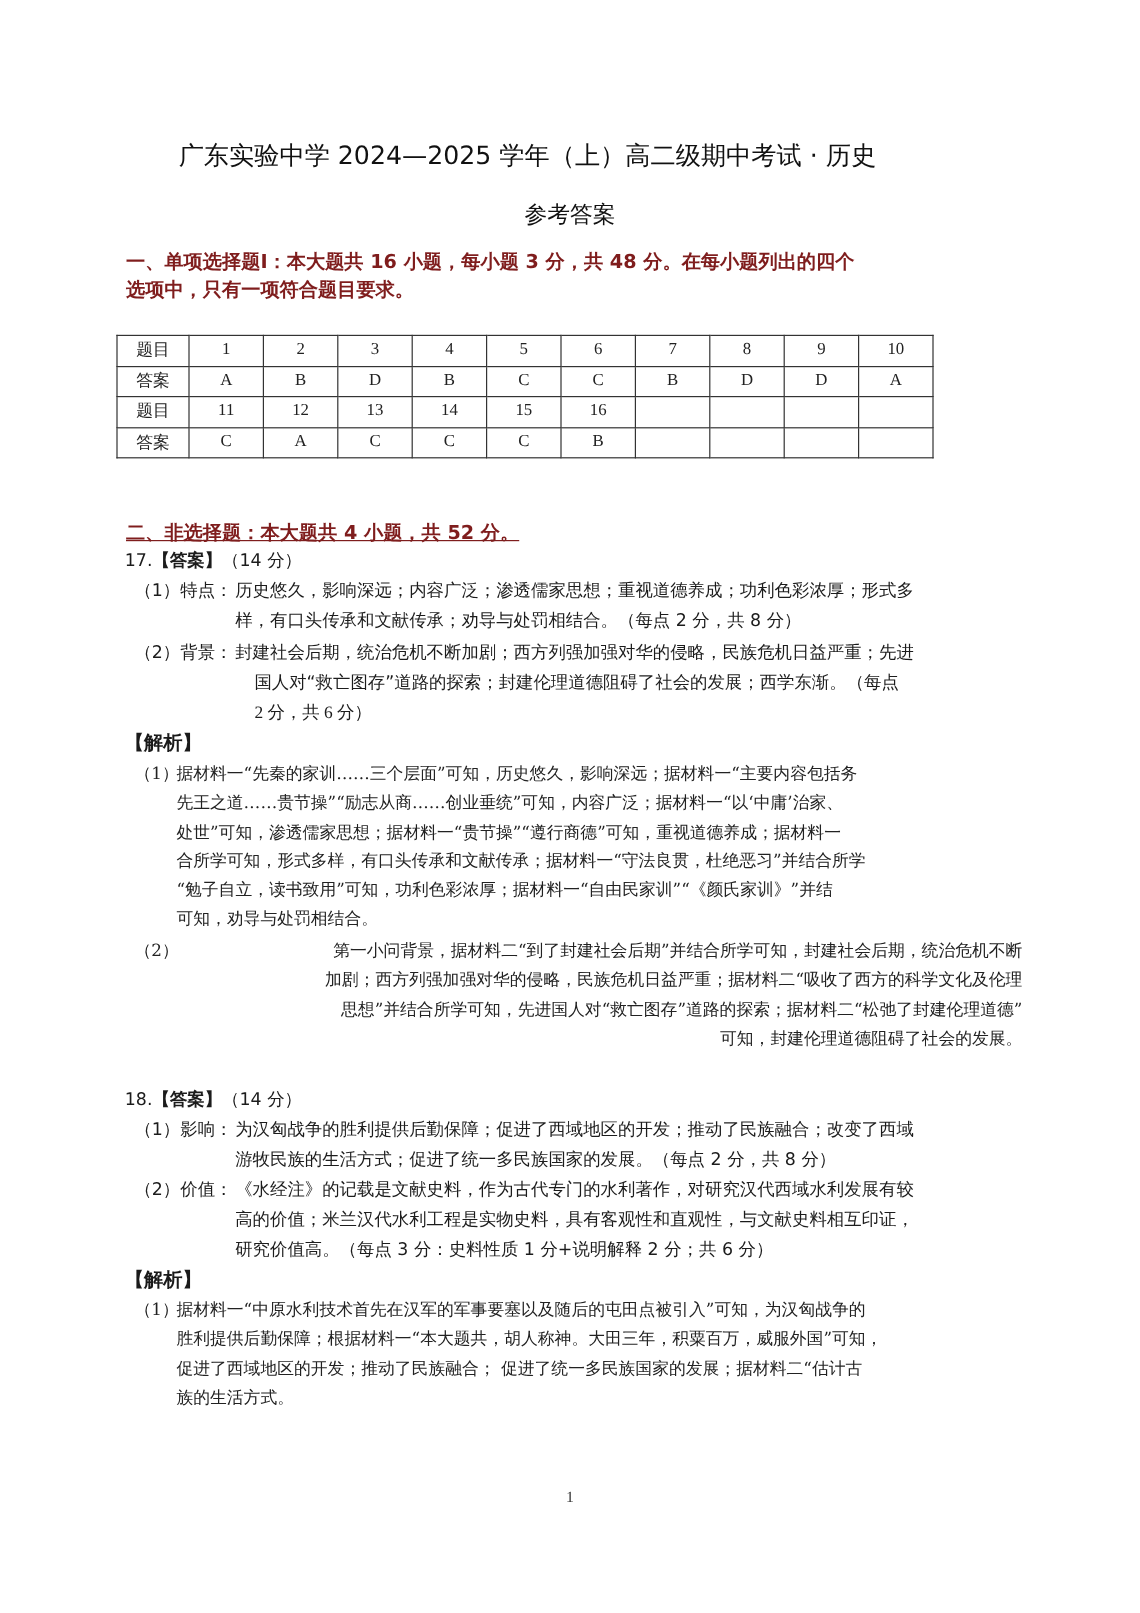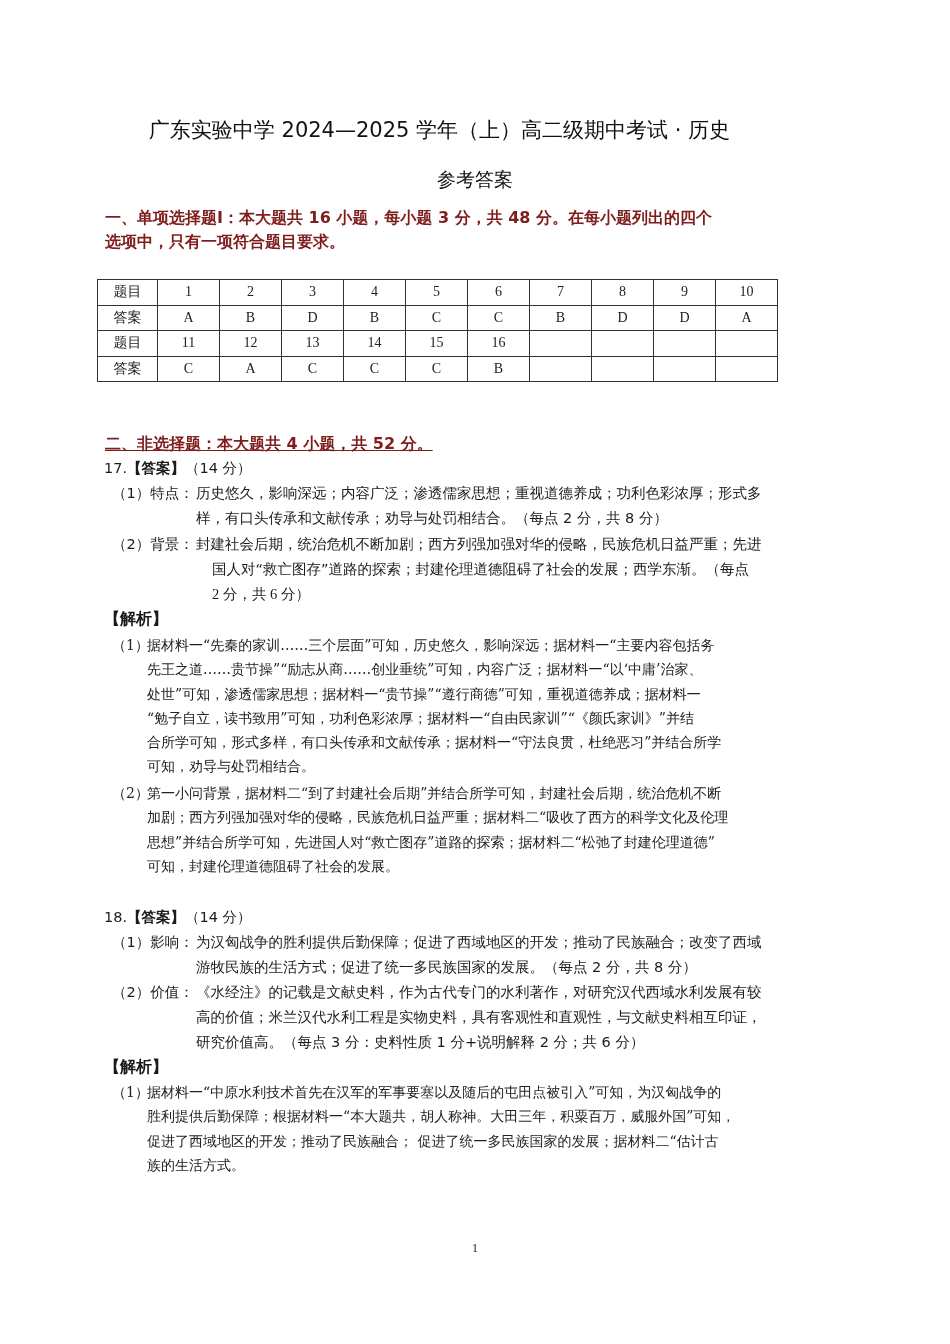--- a/index.html
+++ b/index.html
@@ -131,27 +131,27 @@
 <div class="line" style="top:557px; left:212px;">国人对“救亡图存”道路的探索；封建伦理道德阻碍了社会的发展；西学东渐。（每点</div>
 <div class="line" style="top:582px; left:212px;font-family:Liberation Serif, serif;">2 分，共 6 分）</div>
 
 <div class="abs jiexi" style="top:607px;">【解析】</div>
 
 <div class="ana" style="top:633px; left:112px;">（1）</div>
 <div class="ana" style="top:633px; left:147px; width:705px;">
   <span class="para-text">据材料一“先秦的家训……三个层面”可知，历史悠久，影响深远；据材料一“主要内容包括务</span>
   <span class="para-text">先王之道……贵节操”“励志从商……创业垂统”可知，内容广泛；据材料一“以‘中庸’治家、</span>
   <span class="para-text">处世”可知，渗透儒家思想；据材料一“贵节操”“遵行商德”可知，重视道德养成；据材料一</span>
+  <span class="para-text">合所学可知，形式多样，有口头传承和文献传承；据材料一“守法良贯，杜绝恶习”并结合所学</span>
   <span class="para-text">“勉子自立，读书致用”可知，功利色彩浓厚；据材料一“自由民家训”“《颜氏家训》”并结</span>
-  <span class="para-text">合所学可知，形式多样，有口头传承和文献传承；据材料一“守法良贯，杜绝恶习”并结合所学</span>
   <span class="para-text">可知，劝导与处罚相结合。</span>
 </div>
 
 <div class="ana" style="top:781px; left:112px;">（2）</div>
-<div class="ana" style="top:781px; left:147px; width:705px;">
+<div class="ana" style="top:781px; left:147px; width:705px;text-align:right;">
   <span class="para-text">第一小问背景，据材料二“到了封建社会后期”并结合所学可知，封建社会后期，统治危机不断</span>
   <span class="para-text">加剧；西方列强加强对华的侵略，民族危机日益严重；据材料二“吸收了西方的科学文化及伦理</span>
   <span class="para-text">思想”并结合所学可知，先进国人对“救亡图存”道路的探索；据材料二“松弛了封建伦理道德”</span>
   <span class="para-text">可知，封建伦理道德阻碍了社会的发展。</span>
 </div>
 
 <div class="line q-head" style="top:905px;">
   <span>18.</span><b>【答案】</b><span>（14 分）</span>
 </div>
 

